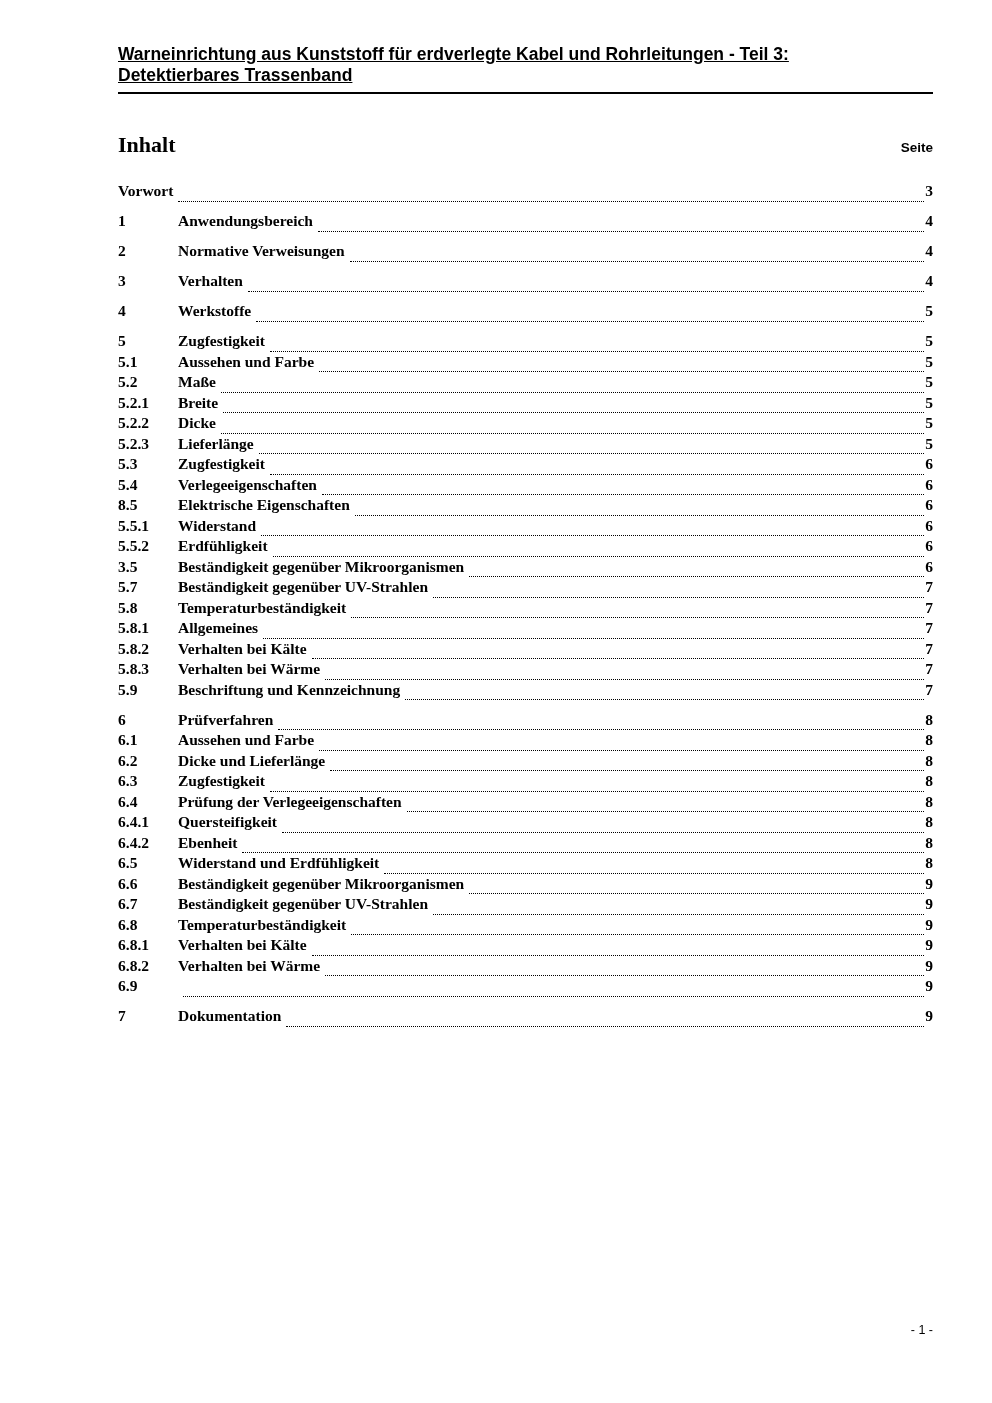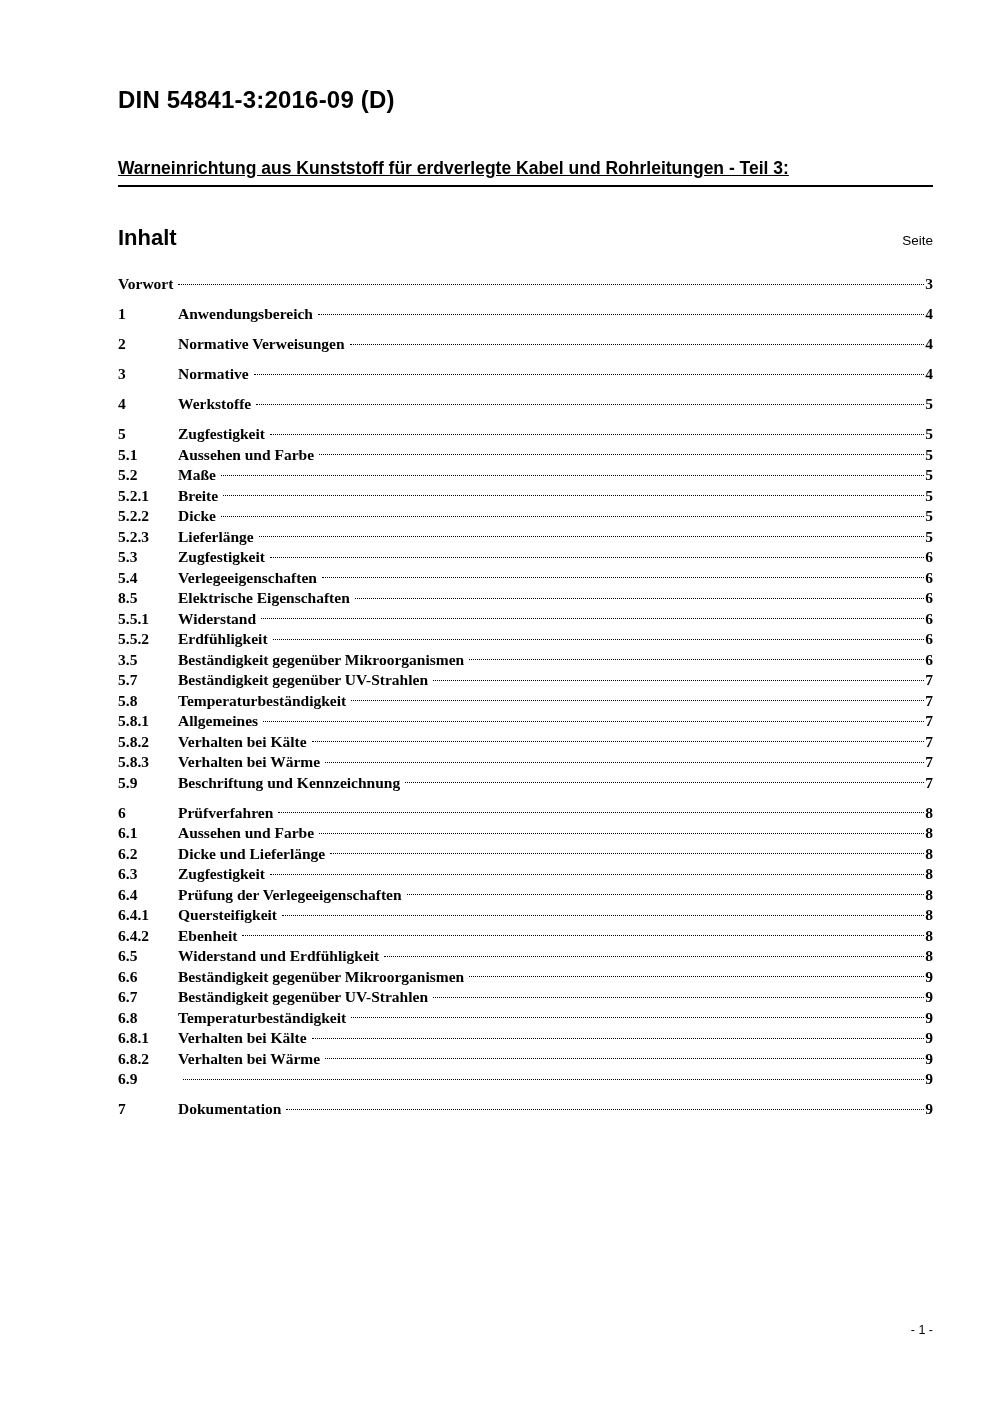--- a/index.html
+++ b/index.html
@@ -39,37 +39,37 @@
     text-decoration: underline;
   }
   .doc-subtitle .line { display: block; }
   .toc-header {
     margin-top: 37px;
     display: flex;
     justify-content: space-between;
     align-items: flex-end;
   }
   .toc-heading {
-    font-family: Liberation Sans, sans-serif;
+    font-family: Liberation Serif, serif;
     font-weight: bold;
     font-size: 22px;
     line-height: 27px;
   }
   .toc-col-label {
     font-family: "Liberation Sans", sans-serif;
-    font-weight: normal;
+    font-weight: bold;
     font-size: 13.5px;
     line-height: 20px;
   }
   .toc-list {
     margin-top: 23px;
   }
   .toc-row {
     display: flex;
-    align-items: center;
+    align-items: flex-end;
     font-family: "Liberation Serif", serif;
     font-weight: bold;
     font-size: 15.5px;
     line-height: 20.5px;
     white-space: nowrap;
   }
   .toc-row.lvl1 { margin-top: 9.5px; }
   .toc-num {
     flex: none;
     width: 60px;
@@ -91,24 +91,24 @@
     font-weight: normal;
     font-size: 12.5px;
     line-height: 15px;
   }
 </style>
 </head>
 <body>
 
 <div class="content">
 
-  <h1 class="doc-number">DIN 54841-3:2016-09 (D)</h1>
 
   <div class="doc-subtitle">
     <span class="line">Warneinrichtung aus Kunststoff für erdverlegte Kabel und Rohrleitungen - Teil 3:</span>
+    <span class="line">Detektierbares Trassenband</span>
   </div>
 
   <div class="toc-header">
     <div class="toc-heading">Inhalt</div>
     <div class="toc-col-label">Seite</div>
   </div>
 
   <div class="toc-list" id="toc-list">
       <div class="toc-row lvl1">
         <span class="toc-title">Vorwort</span>
@@ -122,21 +122,21 @@
         <span class="toc-page">4</span>
       </div>
       <div class="toc-row lvl1">
         <span class="toc-num">2</span>
         <span class="toc-title">Normative Verweisungen</span>
         <span class="toc-leader"></span>
         <span class="toc-page">4</span>
       </div>
       <div class="toc-row lvl1">
         <span class="toc-num">3</span>
-        <span class="toc-title">Normative</span>
+        <span class="toc-title">Verhalten</span>
         <span class="toc-leader"></span>
         <span class="toc-page">4</span>
       </div>
       <div class="toc-row lvl1">
         <span class="toc-num">4</span>
         <span class="toc-title">Werkstoffe</span>
         <span class="toc-leader"></span>
         <span class="toc-page">5</span>
       </div>
       <div class="toc-row lvl1">

